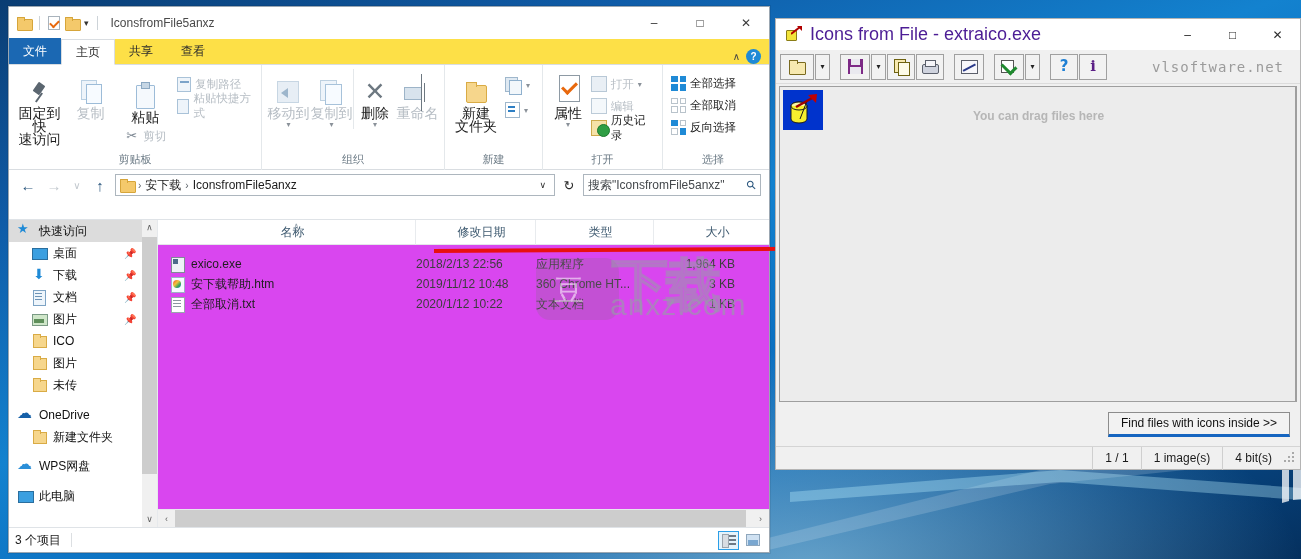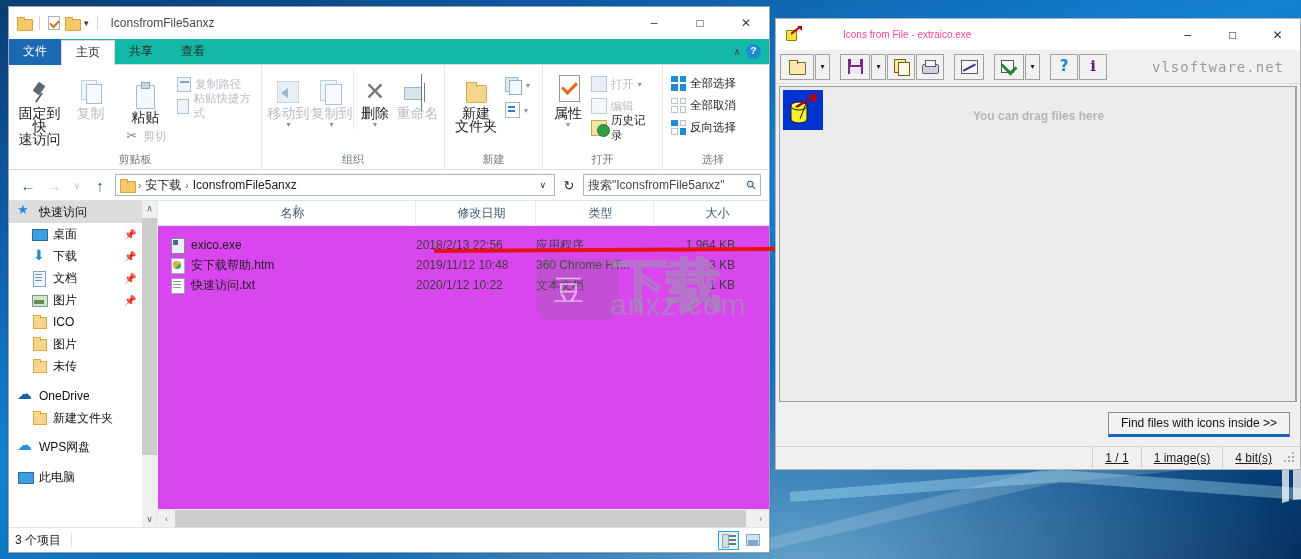--- a/index.html
+++ b/index.html
@@ -27,21 +27,21 @@
   .folder-ico:before{content:"";position:absolute;left:0;top:2px;width:14px;height:10px;background:#f4c96b;border:1px solid #d6a53a;border-radius:0 1px 1px 1px;}
   .folder-ico:after{content:"";position:absolute;left:0;top:0px;width:6px;height:3px;background:#f4c96b;border:1px solid #d6a53a;border-bottom:none;border-radius:1px 1px 0 0;}
   .prop-ico{width:12px;height:14px;background:#fff;border:1px solid #a9b3bc;position:relative;}
   .prop-ico:after{content:"";position:absolute;left:1px;top:3px;width:7px;height:4px;border-left:2px solid #e8680d;border-bottom:2px solid #e8680d;transform:rotate(-45deg);}
   .qat-caret{font-size:9px;color:#333;line-height:1;}
   .exp-title-text{margin-left:10px;color:#4a4a4a;font-size:12px;}
   .win-btns{margin-left:auto;display:flex;}
   .win-btn{width:46px;height:31px;display:flex;align-items:center;justify-content:center;color:#3b3b3b;font-size:12px;}
 
   
-  .exp-tabs{height:26px;display:flex;align-items:center;background:#14b8a6;border-bottom:1px solid #d9dde1;flex:0 0 auto;position:relative;font-family:Liberation Mono, monospace;}
+  .exp-tabs{height:26px;display:flex;align-items:flex-end;background:#fde047;border-bottom:1px solid #d9dde1;flex:0 0 auto;position:relative;}
   .tab{height:26px;padding:0 14px;display:flex;align-items:center;font-size:12px;color:#2b2b2b;cursor:default;}
   .tab.file{background:#1b68b3;color:#fff;font-weight:normal;}
   .tab.active{background:#fff;border:1px solid #d9dde1;border-bottom:1px solid #fff;position:relative;top:1px;}
   .tab-right{margin-left:auto;display:flex;align-items:center;gap:6px;padding-right:8px;}
   .chev-up{font-size:10px;color:#444;}
   .help-ico{width:15px;height:15px;border-radius:50%;background:#1e8ad6;color:#fff;font-size:10px;display:flex;align-items:center;justify-content:center;font-weight:bold;}
 
   
   .ribbon{height:105px;background:#fff;border-bottom:1px solid #d9dde1;display:flex;flex:0 0 auto;}
   .rgroup{display:flex;flex-direction:column;justify-content:space-between;border-right:1px solid #e4e8eb;padding:4px 5px 0 5px;height:105px;}
@@ -108,21 +108,21 @@
   .nav-btn.dim{color:#c2c8ce;}
   .nav-btn.small{font-size:10px;width:16px;}
   .addrbox{flex:1;height:22px;border:1px solid #adb6be;background:#fff;display:flex;align-items:center;padding:0 4px;gap:4px;font-size:12px;color:#1c1c1c;}
   .crumb-sep{color:#5a6168;font-size:10px;}
   .addr-caret{margin-left:auto;color:#2b2b2b;font-size:9px;padding:0 4px;}
   .refresh{width:20px;height:22px;display:flex;align-items:center;justify-content:center;color:#2b2b2b;font-size:13px;}
   .searchbox{width:178px;height:22px;border:1px solid #adb6be;background:#fff;display:flex;align-items:center;padding:0 4px;font-size:12px;color:#44484c;}
   .search-ico{margin-left:auto;color:#2b577e;font-size:12px;transform:rotate(-45deg);}
 
   
-  .exp-main{flex:1;display:flex;min-height:0;border-top:1px solid #dfe3e7;}
+  .exp-main{flex:1;display:flex;min-height:0;border-top:1px solid #dfe3e7;margin-top:19px;}
   .nav-pane{width:148px;background:#fff;position:relative;overflow:hidden;font-size:12px;}
   .nav-scroll{position:absolute;right:0;top:0;width:15px;height:100%;background:#f0f0f0;}
   .nav-thumb{position:absolute;right:0;top:17px;width:15px;height:237px;background:#cdcdcd;}
   .nav-arrow{position:absolute;right:0;width:15px;height:17px;display:flex;align-items:center;justify-content:center;color:#606060;font-size:9px;}
   .nav-arrow.up{top:0;}
   .nav-arrow.dn{bottom:0;}
   .nav-item{height:22px;display:flex;align-items:center;gap:6px;padding-left:8px;color:#111;white-space:nowrap;}
   .nav-item.sel{background:#dcdcdc;}
   .nav-item .pin{margin-left:auto;margin-right:20px;color:#8d949b;font-size:10px;}
   .nav-item.l1{padding-left:22px;}
@@ -191,21 +191,21 @@
   
   #extraico{
     position:absolute; left:775px; top:18px; width:526px; height:452px;
     background:#f0f0f0; border:1px solid #b4b4b4;
     display:flex; flex-direction:column;
   }
   .ei-title{height:31px;background:#fff;display:flex;align-items:center;padding-left:9px;flex:0 0 auto;}
   .ei-appicon{width:17px;height:17px;position:relative;flex:0 0 auto;margin-right:8px;}
   .ei-appicon .box{position:absolute;left:1px;top:4px;width:11px;height:11px;background:#f2e43a;border:1px solid #8a7d16;border-radius:1px;}
   .ei-appicon .arr{position:absolute;left:6px;top:0px;width:11px;height:9px;}
-  .ei-title-text{font-size:10px;color:#ec4899;margin-left:33px;}
+  .ei-title-text{font-size:18px;color:#4c1d95;}
   .ei-winbtns{margin-left:auto;display:flex;}
   .ei-winbtn{width:45px;height:30px;display:flex;align-items:center;justify-content:center;font-size:12px;color:#2b2b2b;}
 
   .ei-toolbar{height:34px;background:#f0f0f0;display:flex;align-items:center;padding:0 4px;gap:0px;border-bottom:1px solid #dcdcdc;flex:0 0 auto;}
   .tb{height:26px;min-width:28px;border:1px solid #a0a0a0;background:#f2f2f2;display:flex;align-items:center;justify-content:center;margin-right:1px;}
   .tb.drop{min-width:15px;font-size:8px;color:#222;}
   .tb-gap{width:9px;}
   .tb-brand{margin-left:auto;padding-right:12px;font-family:"DejaVu Sans Mono","Liberation Mono",monospace;font-size:14px;color:#9b9b9b;letter-spacing:1px;}
   
   .g-open{width:17px;height:14px;position:relative;}
@@ -231,21 +231,21 @@
   .ei-content{flex:1;margin:2px 3px 0 3px;background:#ececec;border:1px solid #9e9e9e;border-right:none;position:relative;overflow:hidden;}
   .ei-content .inner{position:absolute;inset:0;background:#ececec;}
   .ei-icon-cell{position:absolute;left:3px;top:3px;width:40px;height:40px;background:#0033cc;display:flex;align-items:center;justify-content:center;}
   .ei-drag-hint{position:absolute;left:0;top:22px;width:100%;text-align:center;font-size:12px;font-weight:bold;color:#b6b6b6;}
   .ei-vscroll{position:absolute;right:0;top:0;width:2px;height:100%;background:#9e9e9e;}
 
   .ei-findrow{height:44px;display:flex;align-items:center;justify-content:flex-end;padding-right:10px;flex:0 0 auto;background:#f0f0f0;}
   .find-btn{height:25px;padding:0 12px;border:1px solid #8c8c8c;background:#f2f2f2;font-size:12px;color:#101010;display:flex;align-items:center;border-bottom:3px solid #1565c0;}
 
   .ei-status{height:23px;background:#f0f0f0;border-top:1px solid #d4d4d4;display:flex;align-items:center;font-size:12px;color:#1b1b1b;flex:0 0 auto;}
-  .ei-status .seg{height:23px;display:flex;align-items:center;padding:0 12px;border-left:1px solid #cfcfcf;text-decoration:underline;}
+  .ei-status .seg{height:23px;display:flex;align-items:center;padding:0 12px;border-left:1px solid #cfcfcf;}
   .ei-status .spacer{flex:1;}
   .grip{width:12px;height:12px;margin-left:auto;margin-right:4px;position:relative;}
   .grip i{position:absolute;width:2px;height:2px;background:#a9a9a9;}
 </style>
 </head>
 <body>
 
 <svg class="desk-ray" style="left:760px;top:440px;width:541px;height:119px" viewBox="0 0 541 119">
   <path d="M0 100 L280 30 L541 5 L541 18 L290 44 L0 112 Z" fill="rgba(255,255,255,0.16)"></path>
   <path d="M30 52 L300 30 L541 48 L541 60 L300 42 L30 62 Z" fill="rgba(190,240,255,0.35)"></path>
@@ -556,21 +556,21 @@
             <span class="fi fi-htm"></span>
             <span>安下载帮助.htm</span>
           </div>
           <div class="c-date">2019/11/12 10:48</div>
           <div class="c-type">360 Chrome HT...</div>
           <div class="c-size">3 KB</div>
         </div>
         <div class="frow">
           <div class="c-name">
             <span class="fi fi-txt"></span>
-            <span>快速访问.txt</span>
+            <span>全部取消.txt</span>
           </div>
           <div class="c-date">2020/1/12 10:22</div>
           <div class="c-type">文本文档</div>
           <div class="c-size">1 KB</div>
         </div>
       </div>
 
       <div class="hscroll">
         <div class="hs-arrow">‹</div>
         <div class="hs-track">

